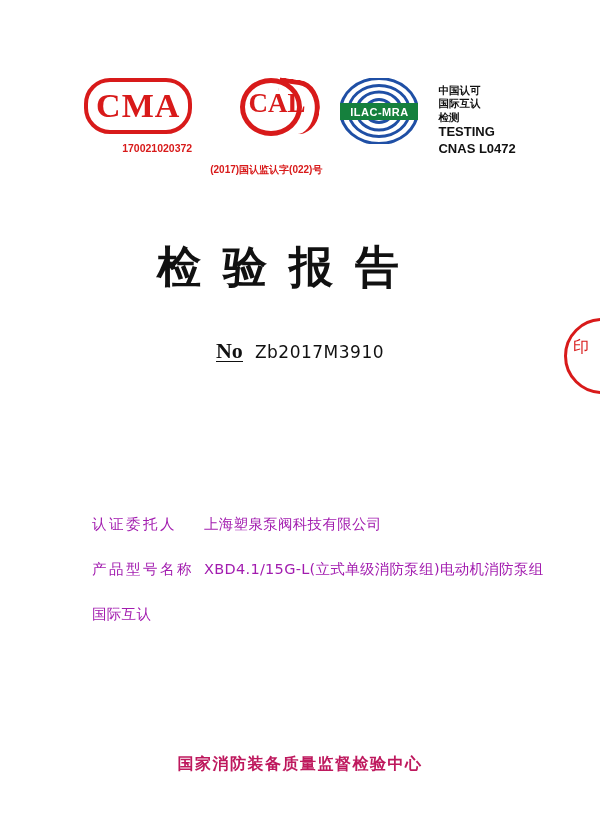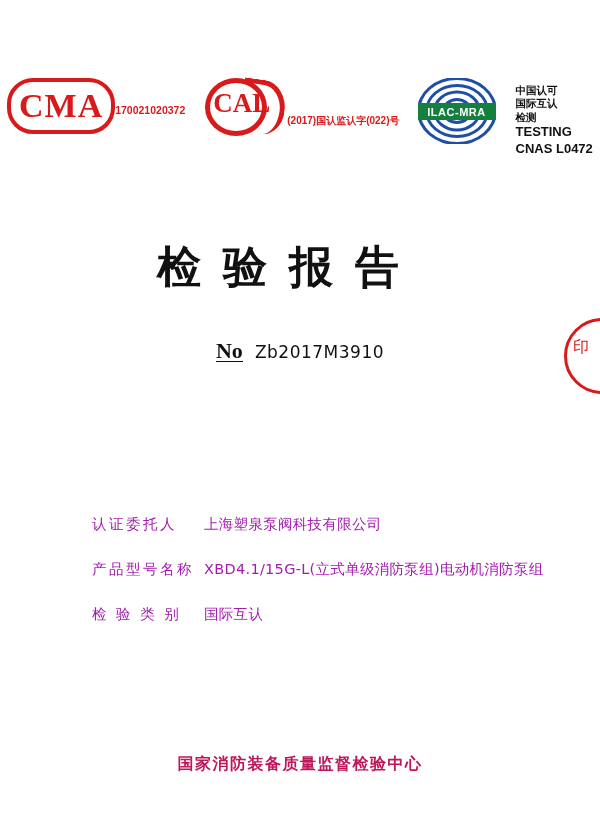--- a/index.html
+++ b/index.html
@@ -25,22 +25,22 @@
     height: 120px;
     display: flex;
     justify-content: center;
     align-items: flex-start;
     gap: 18px;
   }
 
   .logo-block {
     position: relative;
     display: flex;
-    flex-direction: row;
-    align-items: center;
+    flex-direction: column;
+    align-items: flex-end;
   }
 
   
   .cma-mark {
     width: 108px;
     height: 56px;
     border: 4px solid #d81a1a;
     border-radius: 26px;
     display: flex;
     align-items: center;
@@ -380,18 +380,17 @@
 <div class="fields">
   <div class="field-row">
     <div class="field-label">认证委托人</div>
     <div class="field-value">上海塑泉泵阀科技有限公司</div>
   </div>
   <div class="field-row">
     <div class="field-label">产品型号名称</div>
     <div class="field-value">XBD4.1/15G-L(立式单级消防泵组)电动机消防泵组</div>
   </div>
   <div class="field-row">
-    <div class="field-label">检 验 类 别</div>
     <div class="field-value">国际互认</div>
   </div>
 </div>
 
 <div class="footer">国家消防装备质量监督检验中心</div>
 
 </body></html>

